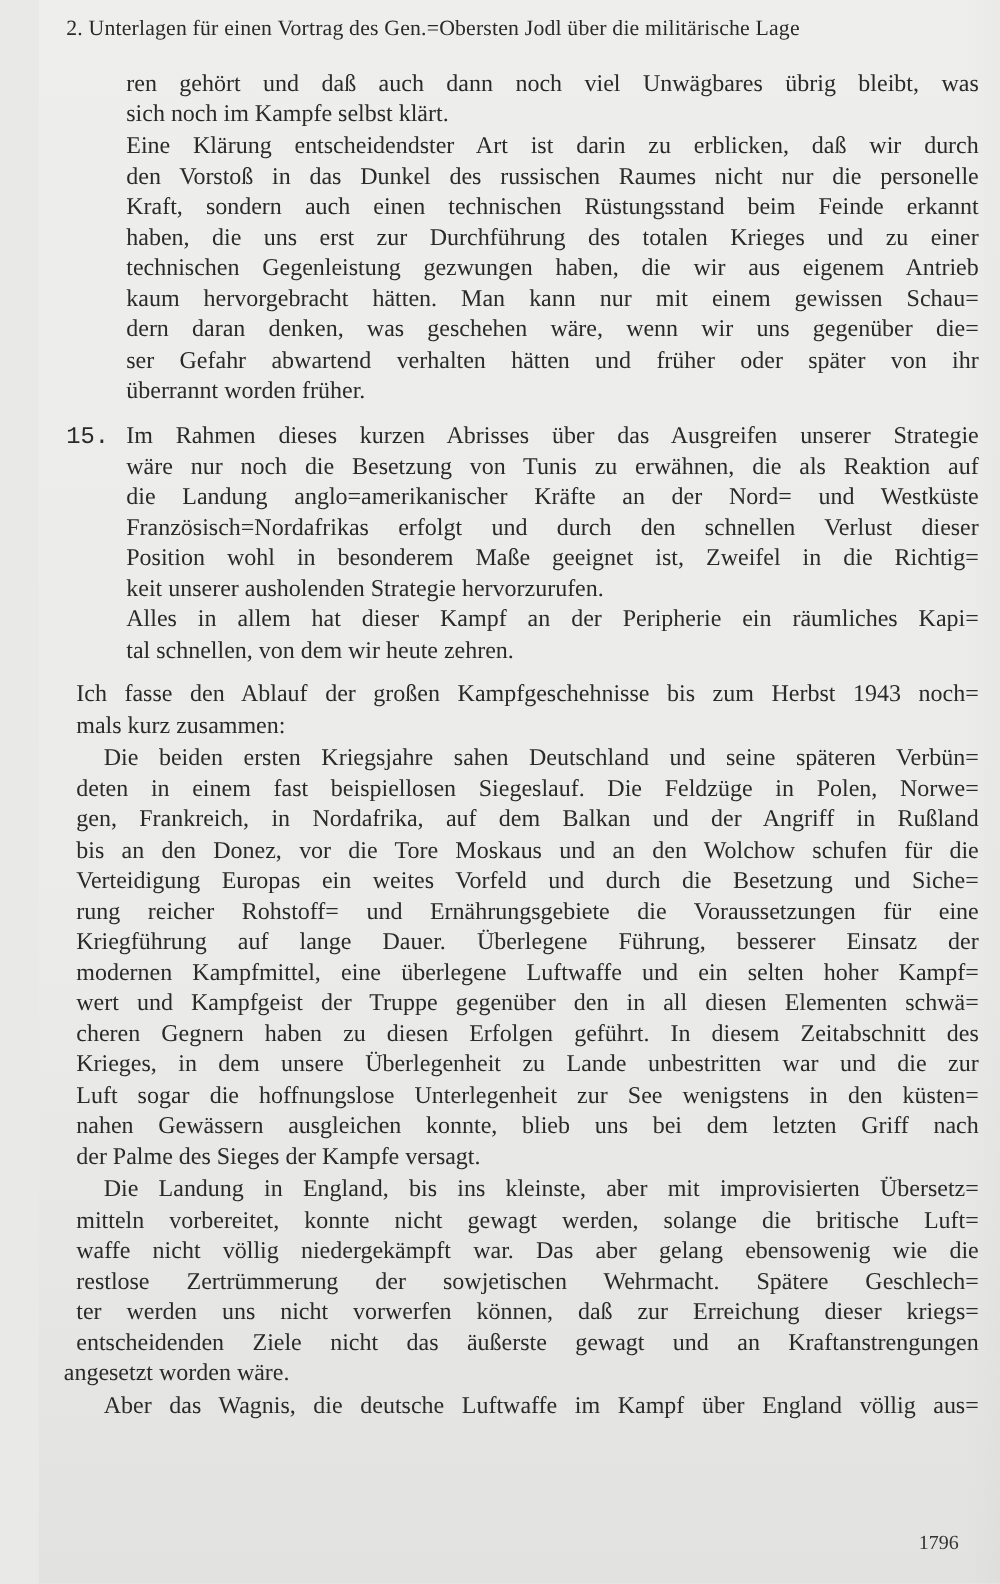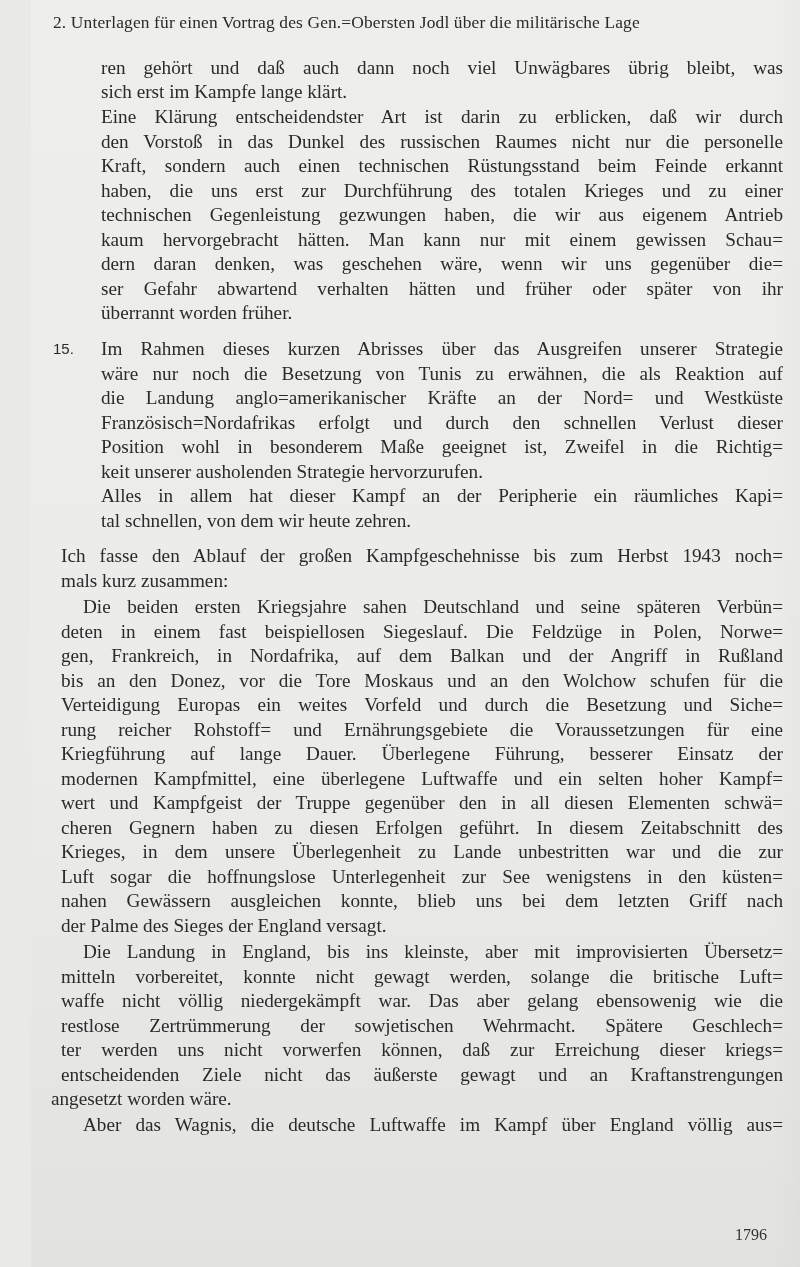--- a/index.html
+++ b/index.html
@@ -26,37 +26,37 @@
   }
   .line {
     position: absolute; white-space: nowrap;
     font-family: "Liberation Serif", serif;
     font-size: 19.2px; line-height: 24px;
     text-align: justify; text-align-last: justify;
   }
   .line.last { text-align-last: left; }
   .num {
     position: absolute; left: 22px;
-    font-family: Liberation Sans, sans-serif; font-size: 15px; line-height: 24px;
+    font-family: Liberation Mono, monospace; font-size: 19px; line-height: 24px;
   }
   .folio {
     position: absolute; left: 704px; top: 1226px;
     font-family: "Liberation Serif", serif; font-size: 16px; color: #333;
   }
 </style>
 </head>
 <body>
 
 <div class="page">
 
   <div class="running-head">2. Unterlagen für einen Vortrag des Gen.=Obersten Jodl über die militärische Lage</div>
 
   <div>
     <div class="line" style="left: 70px; top: 56px; width: 682px; white-space: nowrap;"><span style="word-spacing: 0px;">ren gehört und daß auch dann noch viel Unwägbares übrig bleibt, was</span></div>
-    <div class="line last" style="left: 70px; top: 80px; width: 682px; white-space: nowrap;">sich erst im Kampfe lange klärt.</div>
+    <div class="line last" style="left: 70px; top: 80px; width: 682px; white-space: nowrap;">sich noch im Kampfe selbst klärt.</div>
     <div class="line" style="left: 70px; top: 105px; width: 682px; white-space: nowrap;"><span style="word-spacing: 0px;">Eine Klärung entscheidendster Art ist darin zu erblicken, daß wir durch</span></div>
     <div class="line" style="left: 70px; top: 130px; width: 682px; white-space: nowrap;"><span style="word-spacing: 0px;">den Vorstoß in das Dunkel des russischen Raumes nicht nur die personelle</span></div>
     <div class="line" style="left: 70px; top: 154px; width: 682px; white-space: nowrap;"><span style="word-spacing: 0px;">Kraft, sondern auch einen technischen Rüstungsstand beim Feinde erkannt</span></div>
     <div class="line" style="left: 70px; top: 179px; width: 682px; white-space: nowrap;"><span style="word-spacing: 0px;">haben, die uns erst zur Durchführung des totalen Krieges und zu einer</span></div>
     <div class="line" style="left: 70px; top: 203px; width: 682px; white-space: nowrap;"><span style="word-spacing: 0px;">technischen Gegenleistung gezwungen haben, die wir aus eigenem Antrieb</span></div>
     <div class="line" style="left: 70px; top: 228px; width: 682px; white-space: nowrap;"><span style="word-spacing: 0px;">kaum hervorgebracht hätten. Man kann nur mit einem gewissen Schau=</span></div>
     <div class="line" style="left: 70px; top: 252px; width: 682px; white-space: nowrap;"><span style="word-spacing: 0px;">dern daran denken, was geschehen wäre, wenn wir uns gegenüber die=</span></div>
     <div class="line" style="left: 70px; top: 277px; width: 682px; white-space: nowrap;"><span style="word-spacing: 0px;">ser Gefahr abwartend verhalten hätten und früher oder später von ihr</span></div>
     <div class="line last" style="left: 70px; top: 301px; width: 682px; white-space: nowrap;">überrannt worden früher.</div>
   </div>
@@ -85,21 +85,21 @@
     <div class="line" style="left: 30px; top: 669px; width: 722px; white-space: nowrap;"><span style="word-spacing: 0px;">bis an den Donez, vor die Tore Moskaus und an den Wolchow schufen für die</span></div>
     <div class="line" style="left: 30px; top: 693px; width: 722px; white-space: nowrap;"><span style="word-spacing: 0px;">Verteidigung Europas ein weites Vorfeld und durch die Besetzung und Siche=</span></div>
     <div class="line" style="left: 30px; top: 718px; width: 722px; white-space: nowrap;"><span style="word-spacing: 0px;">rung reicher Rohstoff= und Ernährungsgebiete die Voraussetzungen für eine</span></div>
     <div class="line" style="left: 30px; top: 742px; width: 722px; white-space: nowrap;"><span style="word-spacing: 0px;">Kriegführung auf lange Dauer. Überlegene Führung, besserer Einsatz der</span></div>
     <div class="line" style="left: 30px; top: 767px; width: 722px; white-space: nowrap;"><span style="word-spacing: 0px;">modernen Kampfmittel, eine überlegene Luftwaffe und ein selten hoher Kampf=</span></div>
     <div class="line" style="left: 30px; top: 791px; width: 722px; white-space: nowrap;"><span style="word-spacing: 0px;">wert und Kampfgeist der Truppe gegenüber den in all diesen Elementen schwä=</span></div>
     <div class="line" style="left: 30px; top: 816px; width: 722px; white-space: nowrap;"><span style="word-spacing: 0px;">cheren Gegnern haben zu diesen Erfolgen geführt. In diesem Zeitabschnitt des</span></div>
     <div class="line" style="left: 30px; top: 840px; width: 722px; white-space: nowrap;"><span style="word-spacing: 0px;">Krieges, in dem unsere Überlegenheit zu Lande unbestritten war und die zur</span></div>
     <div class="line" style="left: 30px; top: 865px; width: 722px; white-space: nowrap;"><span style="word-spacing: 0px;">Luft sogar die hoffnungslose Unterlegenheit zur See wenigstens in den küsten=</span></div>
     <div class="line" style="left: 30px; top: 889px; width: 722px; white-space: nowrap;"><span style="word-spacing: 0px;">nahen Gewässern ausgleichen konnte, blieb uns bei dem letzten Griff nach</span></div>
-    <div class="line last" style="left: 30px; top: 914px; width: 722px; white-space: nowrap;">der Palme des Sieges der England versagt.</div>
+    <div class="line last" style="left: 30px; top: 914px; width: 722px; white-space: nowrap;">der Palme des Sieges der Kampfe versagt.</div>
   </div>
 
   <div>
     <div class="line" style="left: 52px; top: 940px; width: 700px; white-space: nowrap;"><span style="word-spacing: 0px;">Die Landung in England, bis ins kleinste, aber mit improvisierten Übersetz=</span></div>
     <div class="line" style="left: 30px; top: 965px; width: 722px; white-space: nowrap;"><span style="word-spacing: 0px;">mitteln vorbereitet, konnte nicht gewagt werden, solange die britische Luft=</span></div>
     <div class="line" style="left: 30px; top: 989px; width: 722px; white-space: nowrap;"><span style="word-spacing: 0px;">waffe nicht völlig niedergekämpft war. Das aber gelang ebensowenig wie die</span></div>
     <div class="line" style="left: 30px; top: 1014px; width: 722px; white-space: nowrap;"><span style="word-spacing: 0px;">restlose Zertrümmerung der sowjetischen Wehrmacht. Spätere Geschlech=</span></div>
     <div class="line" style="left: 30px; top: 1038px; width: 722px; white-space: nowrap;"><span style="word-spacing: 0px;">ter werden uns nicht vorwerfen können, daß zur Erreichung dieser kriegs=</span></div>
     <div class="line" style="left: 30px; top: 1063px; width: 722px; white-space: nowrap;"><span style="word-spacing: 0px;">entscheidenden Ziele nicht das äußerste gewagt und an Kraftanstrengungen</span></div>
     <div class="line last" style="left: 20px; top: 1087px; width: 722px; white-space: nowrap;">angesetzt worden wäre.</div>

